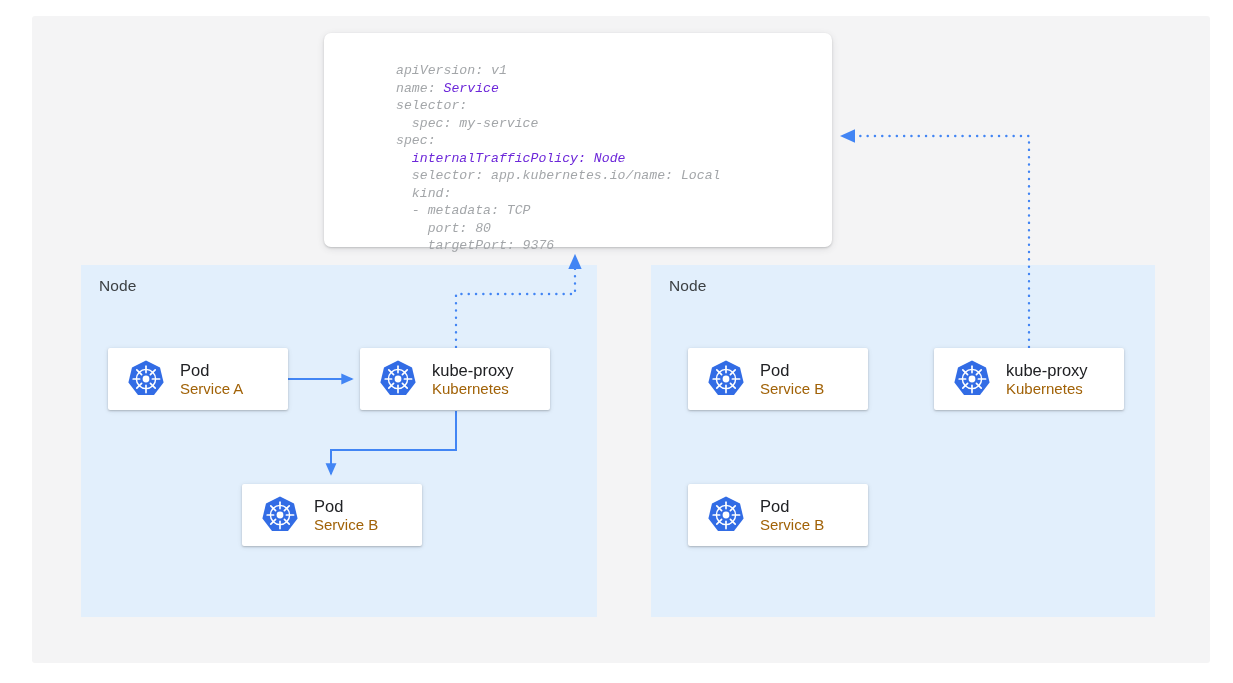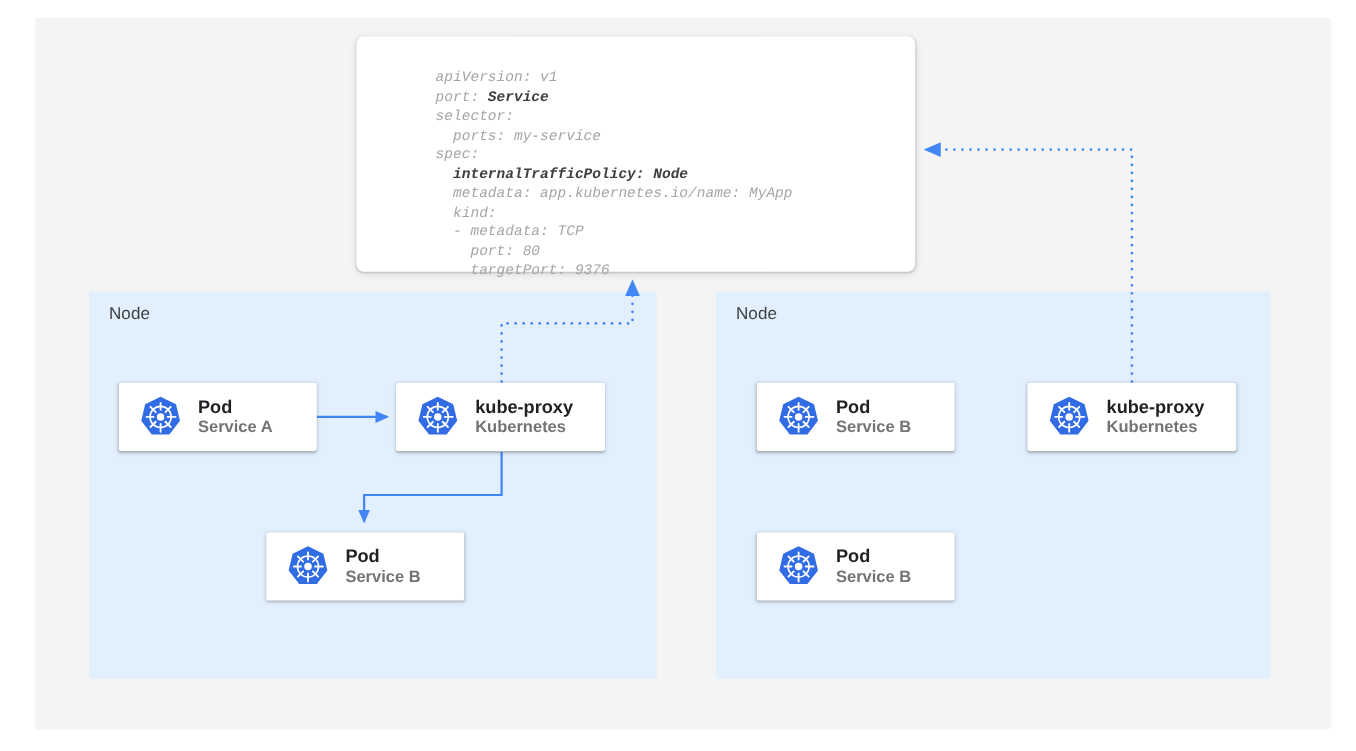--- a/index.html
+++ b/index.html
@@ -70,29 +70,28 @@
     margin-right: 14px;
     width: 40px;
     height: 40px;
     display: block;
   }
   .card .card-text {
     display: flex;
     flex-direction: column;
     justify-content: center;
     line-height: 1.22;
-    font-weight: bold;
   }
   .card .card-title {
     font-size: 16.5px;
     color: #202124;
   }
   .card .card-sub {
     font-size: 15px;
-    color: #737373;
+    color: #a16207;
   }
 
   
   .yaml-panel {
     position: absolute;
     left: 324px;
     top: 33px;
     width: 508px;
     height: 214px;
     background: #ffffff;
@@ -105,22 +104,22 @@
     left: 72px;
     top: 16px;
     font-family: "Liberation Mono", monospace;
     font-size: 13.2px;
     line-height: 17.5px;
     font-style: italic;
     color: #a3a6a9;
     white-space: pre;
   }
   .yaml-code b {
-    color: #404040;
-    font-weight: bold;
+    color: #6d28d9;
+    font-weight: normal;
     font-style: italic;
   }
 </style>
 </head>
 <body>
 
 <div id="stage">
 
   <div class="canvas"></div>
 
@@ -154,26 +153,26 @@
       <path d="M 456 347 L 456 294 L 575 294 L 575 256" stroke="#4285f4" stroke-width="2.4" fill="none" stroke-linecap="round" stroke-dasharray="0.1 7.2" marker-end="url(#arrow-dotted)"></path>
     </g>
 
     <g>
       <path d="M 1029 347 L 1029 136 L 842 136" stroke="#4285f4" stroke-width="2.4" fill="none" stroke-linecap="round" stroke-dasharray="0.1 7.2" marker-end="url(#arrow-dotted)"></path>
     </g>
   </svg>
 
   <div class="yaml-panel">
     <pre class="yaml-code"><span>apiVersion: v1</span>
-<span>port: </span><b>Service</b>
+<span>name: </span><b>Service</b>
 <span>selector:</span>
-<span>  ports: my-service</span>
+<span>  spec: my-service</span>
 <span>spec:</span>
 <span>  </span><b>internalTrafficPolicy: Node</b>
-<span>  metadata: app.kubernetes.io/name: MyApp</span>
+<span>  selector: app.kubernetes.io/name: Local</span>
 <span>  kind:</span>
 <span>  - metadata: TCP</span>
 <span>    port: 80</span>
 <span>    targetPort: 9376</span></pre>
   </div>
 
   <div class="card" style="left:108px; top:348px; width:180px; height:62px;">
     <svg class="k8s-icon" viewBox="0 0 100 100" xmlns="http://www.w3.org/2000/svg">
       <polygon points="50,4 85,21 94,59 70,90 30,90 6,59 15,21" fill="#326ce5"></polygon>
       <g fill="none" stroke="#ffffff" stroke-width="4.2" stroke-linecap="round">

